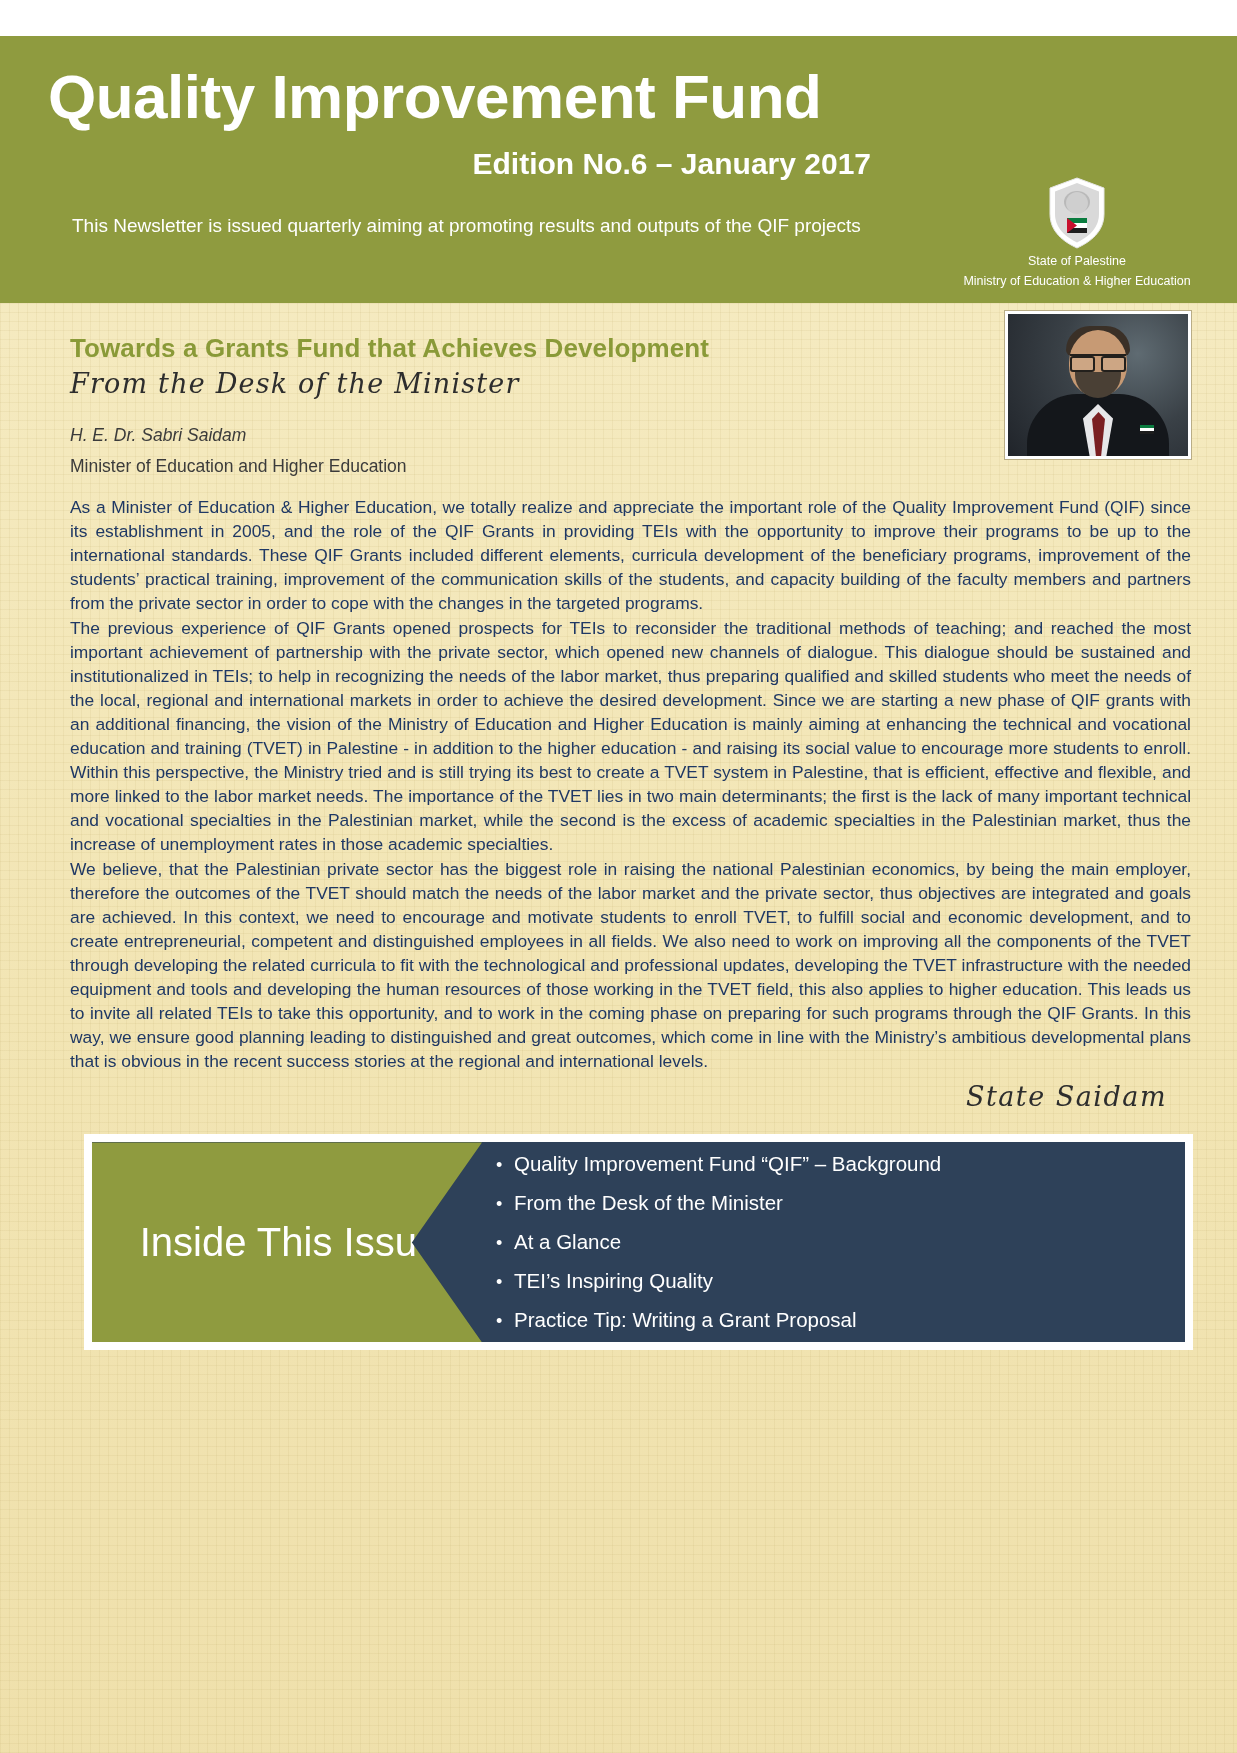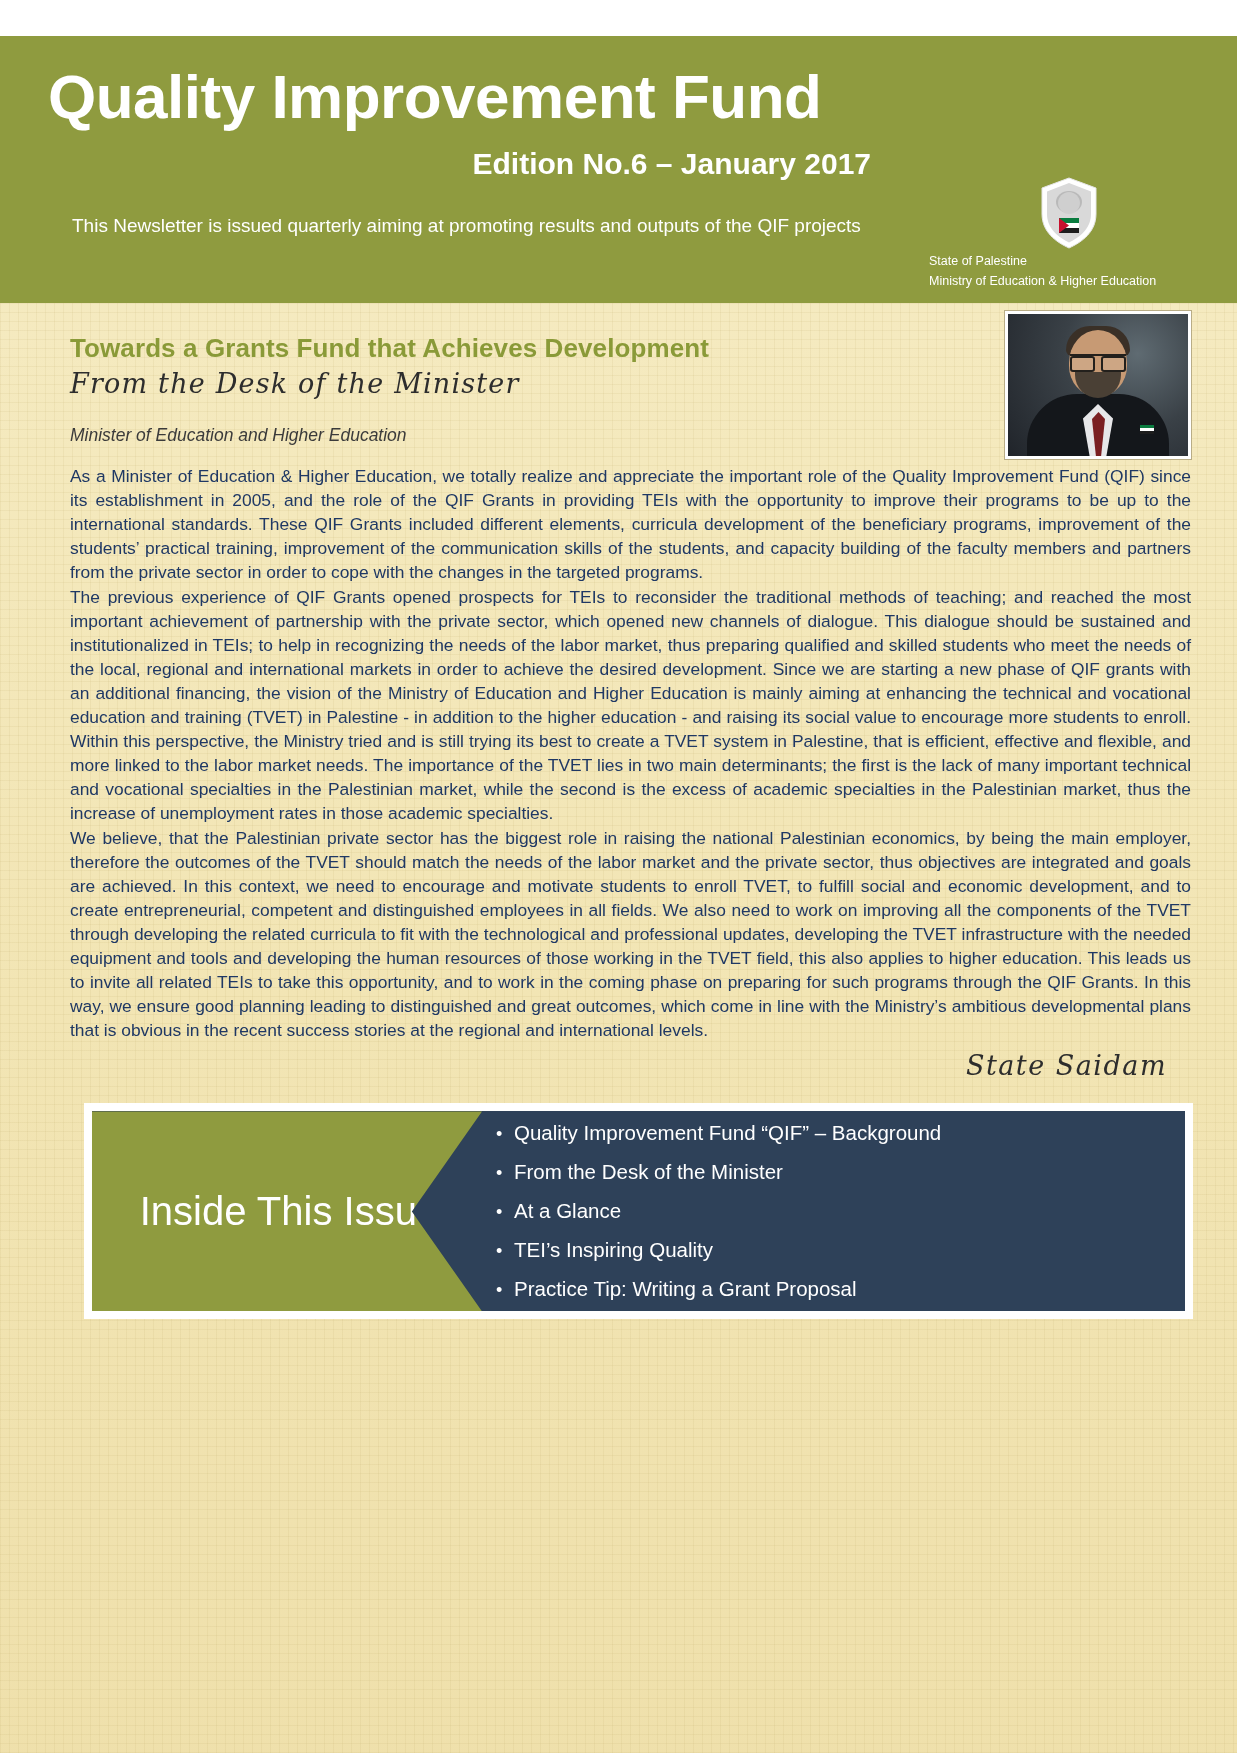--- a/index.html
+++ b/index.html
@@ -67,24 +67,24 @@
     letter-spacing: 0px;
   }
   .masthead-tagline {
     color: #ffffff;
     font-size: 19px;
     margin: 34px 0 0 24px;
     font-weight: 400;
   }
   .emblem-block {
     position: absolute;
-    right: 28px;
+    right: 20px;
     top: 140px;
     width: 280px;
-    text-align: left;
+    text-align: center;
   }
   .emblem-shield {
     width: 62px;
     height: 74px;
     margin: 0 auto;
     position: relative;
   }
   .emblem-caption {
     color: #ffffff;
     font-size: 12.5px;
@@ -115,21 +115,20 @@
   }
   .byline-name {
     color: #3b3b3b;
     font-size: 17.5px;
     font-style: italic;
     margin: 0 0 10px 0;
   }
   .byline-role {
     color: #3b3b3b;
     font-size: 17.5px;
-    font-style: italic;
     margin: 0 0 18px 0;
   }
   .portrait {
     position: absolute;
     right: 46px;
     top: 8px;
     width: 180px;
     height: 142px;
     border: 3px solid #ffffff;
     box-shadow: 0 0 0 1px #b9ad86;
@@ -344,20 +343,21 @@
         <div class="tie"></div>
         <div class="hair"></div>
         <div class="head"></div>
         <div class="glasses"></div>
         <div class="beard"></div>
         <div class="flagpin"></div>
       </div>
 
       <div class="article-heading">Towards a Grants Fund that Achieves Development</div>
       <div class="article-subheading">From the Desk of the Minister</div>
+      <div class="byline-name">H. E. Dr. Sabri Saidam</div>
       <div class="byline-role">Minister of Education and Higher Education</div>
 
       <div class="body-text">
         <p>As a Minister of Education &amp; Higher Education, we totally realize and appreciate the important role of the Quality Improvement Fund (QIF) since its establishment in 2005, and the role of the QIF Grants in providing TEIs with the opportunity to improve their programs to be up to the international standards. These QIF Grants included different elements, curricula development of the beneficiary programs, improvement of the students’ practical training, improvement of the communication skills of the students, and capacity building of the faculty members and partners from the private sector in order to cope with the changes in the targeted programs.</p>
         <p>The previous experience of QIF Grants opened prospects for TEIs to reconsider the traditional methods of teaching; and reached the most important achievement of partnership with the private sector, which opened new channels of dialogue. This dialogue should be sustained and institutionalized in TEIs; to help in recognizing the needs of the labor market, thus preparing qualified and skilled students who meet the needs of the local, regional and international markets in order to achieve the desired development. Since we are starting a new phase of QIF grants with an additional financing, the vision of the Ministry of  Education and Higher Education is mainly aiming at enhancing the technical and vocational education and training (TVET) in Palestine - in addition to the higher education - and raising its social value to encourage more students to enroll. Within this perspective, the Ministry tried and is still trying its best to create a TVET system in Palestine, that is efficient, effective and flexible, and more linked to the labor market needs. The importance of the TVET lies in two main determinants; the first is the lack of many important technical and vocational specialties in the Palestinian market, while the second is the excess of academic specialties in the Palestinian market, thus the increase of unemployment rates in those academic specialties.</p>
         <p>We believe, that the Palestinian private sector has the biggest role in raising the national Palestinian economics, by being the main employer, therefore the outcomes of the TVET should match the needs of the labor market and the private sector, thus objectives are integrated and goals are achieved. In this context, we need to encourage and motivate students to enroll TVET, to fulfill social and economic development, and to create entrepreneurial, competent and distinguished employees in all fields. We also need to work on improving all the components of the TVET through developing the related curricula to fit with the technological and professional updates, developing the TVET infrastructure with the needed equipment and tools and developing the human resources of those working in the TVET field, this also applies to higher education. This leads us to invite all related TEIs to take this opportunity, and to work in the coming phase on preparing for such programs through the QIF Grants. In this way, we ensure good planning leading to distinguished and great outcomes, which come in line with the Ministry’s ambitious developmental plans that is obvious in the recent success stories at the regional and international levels.</p>
       </div>
 
       <div class="signature">State Saidam</div>
     </div>

